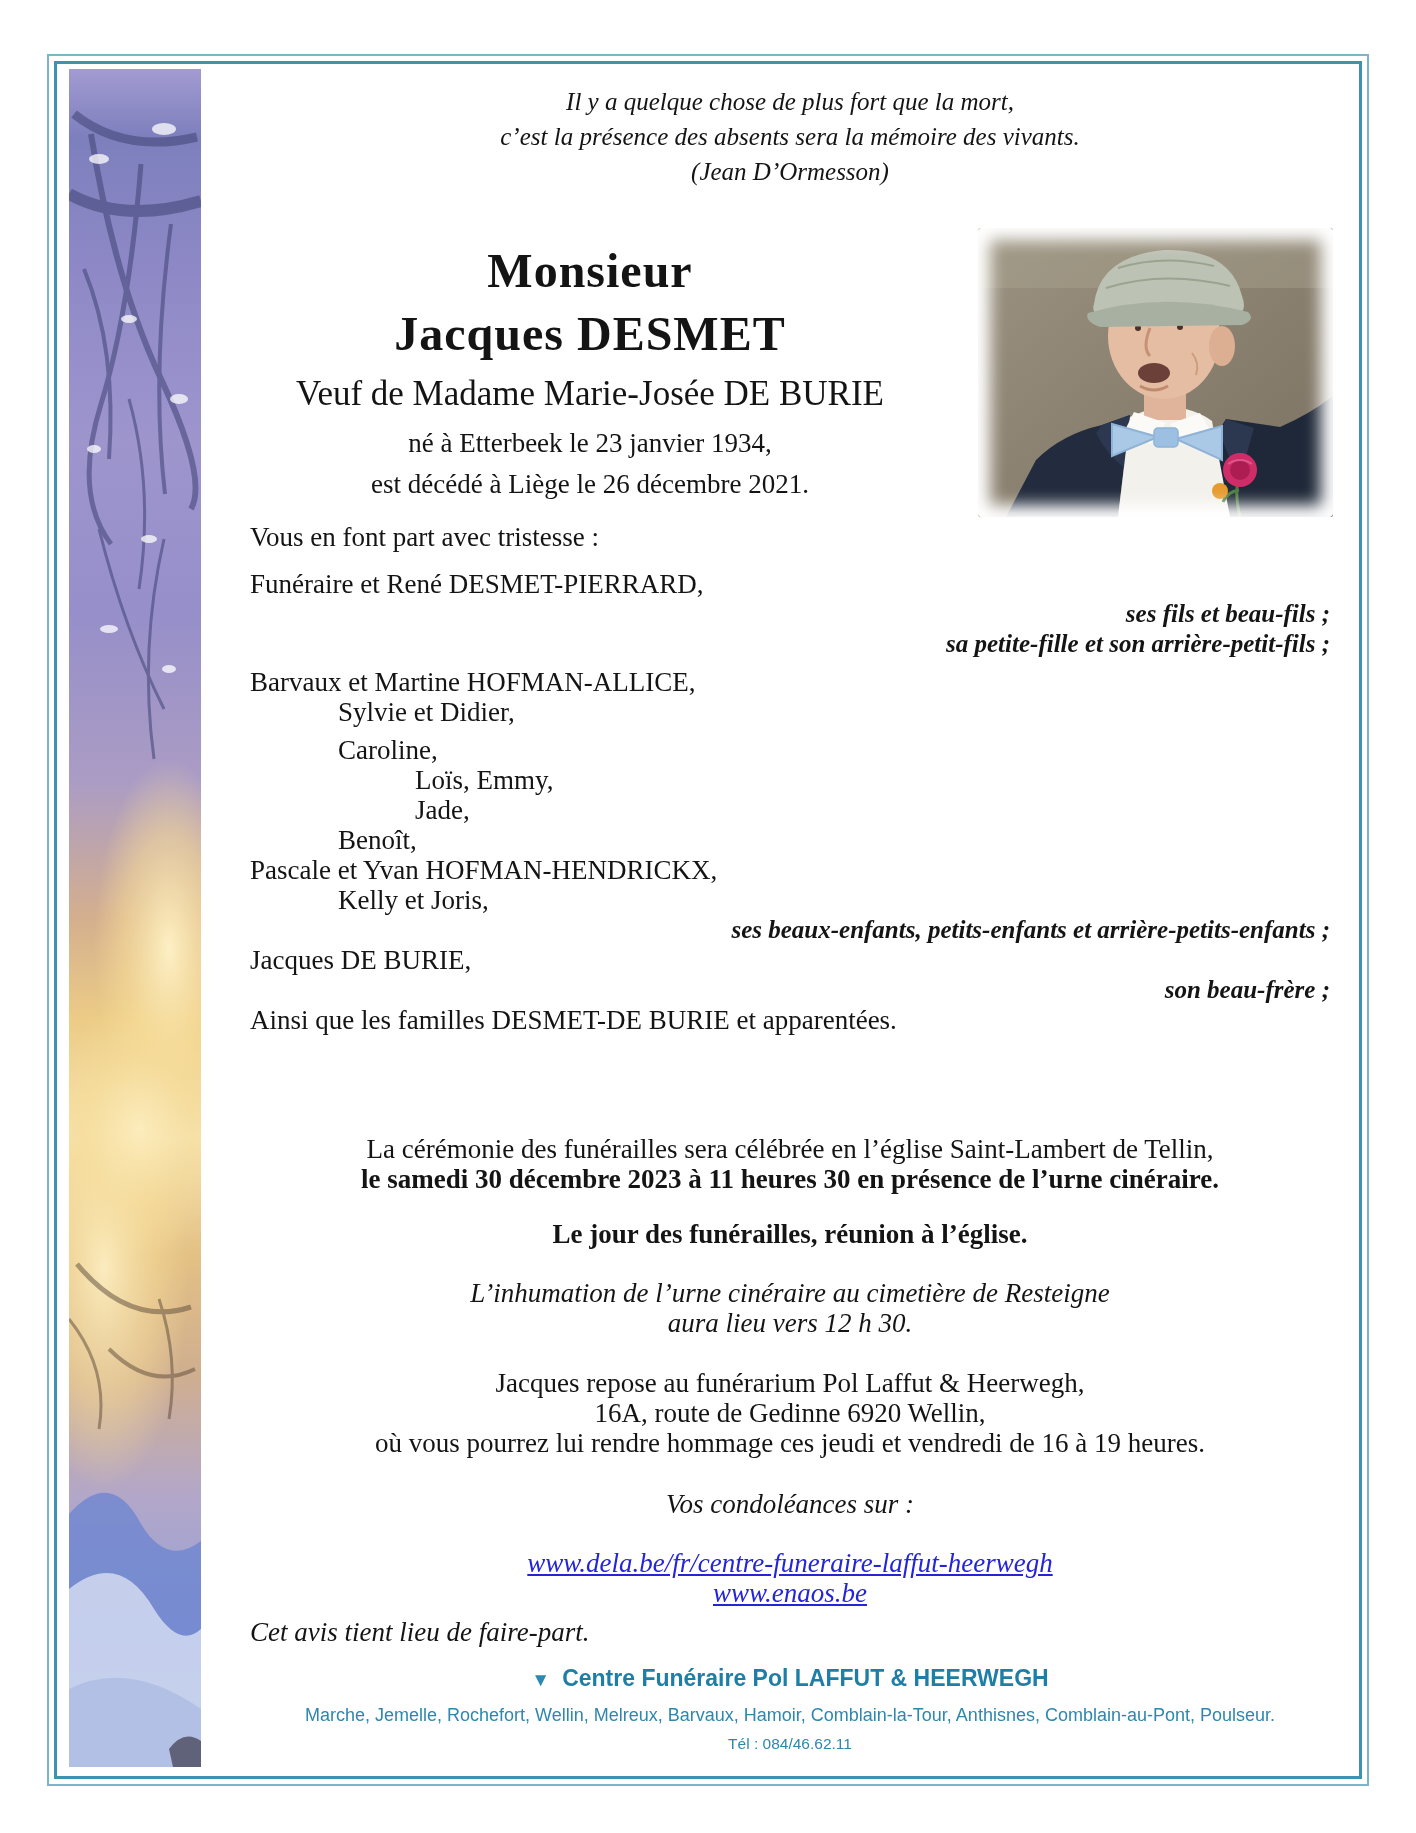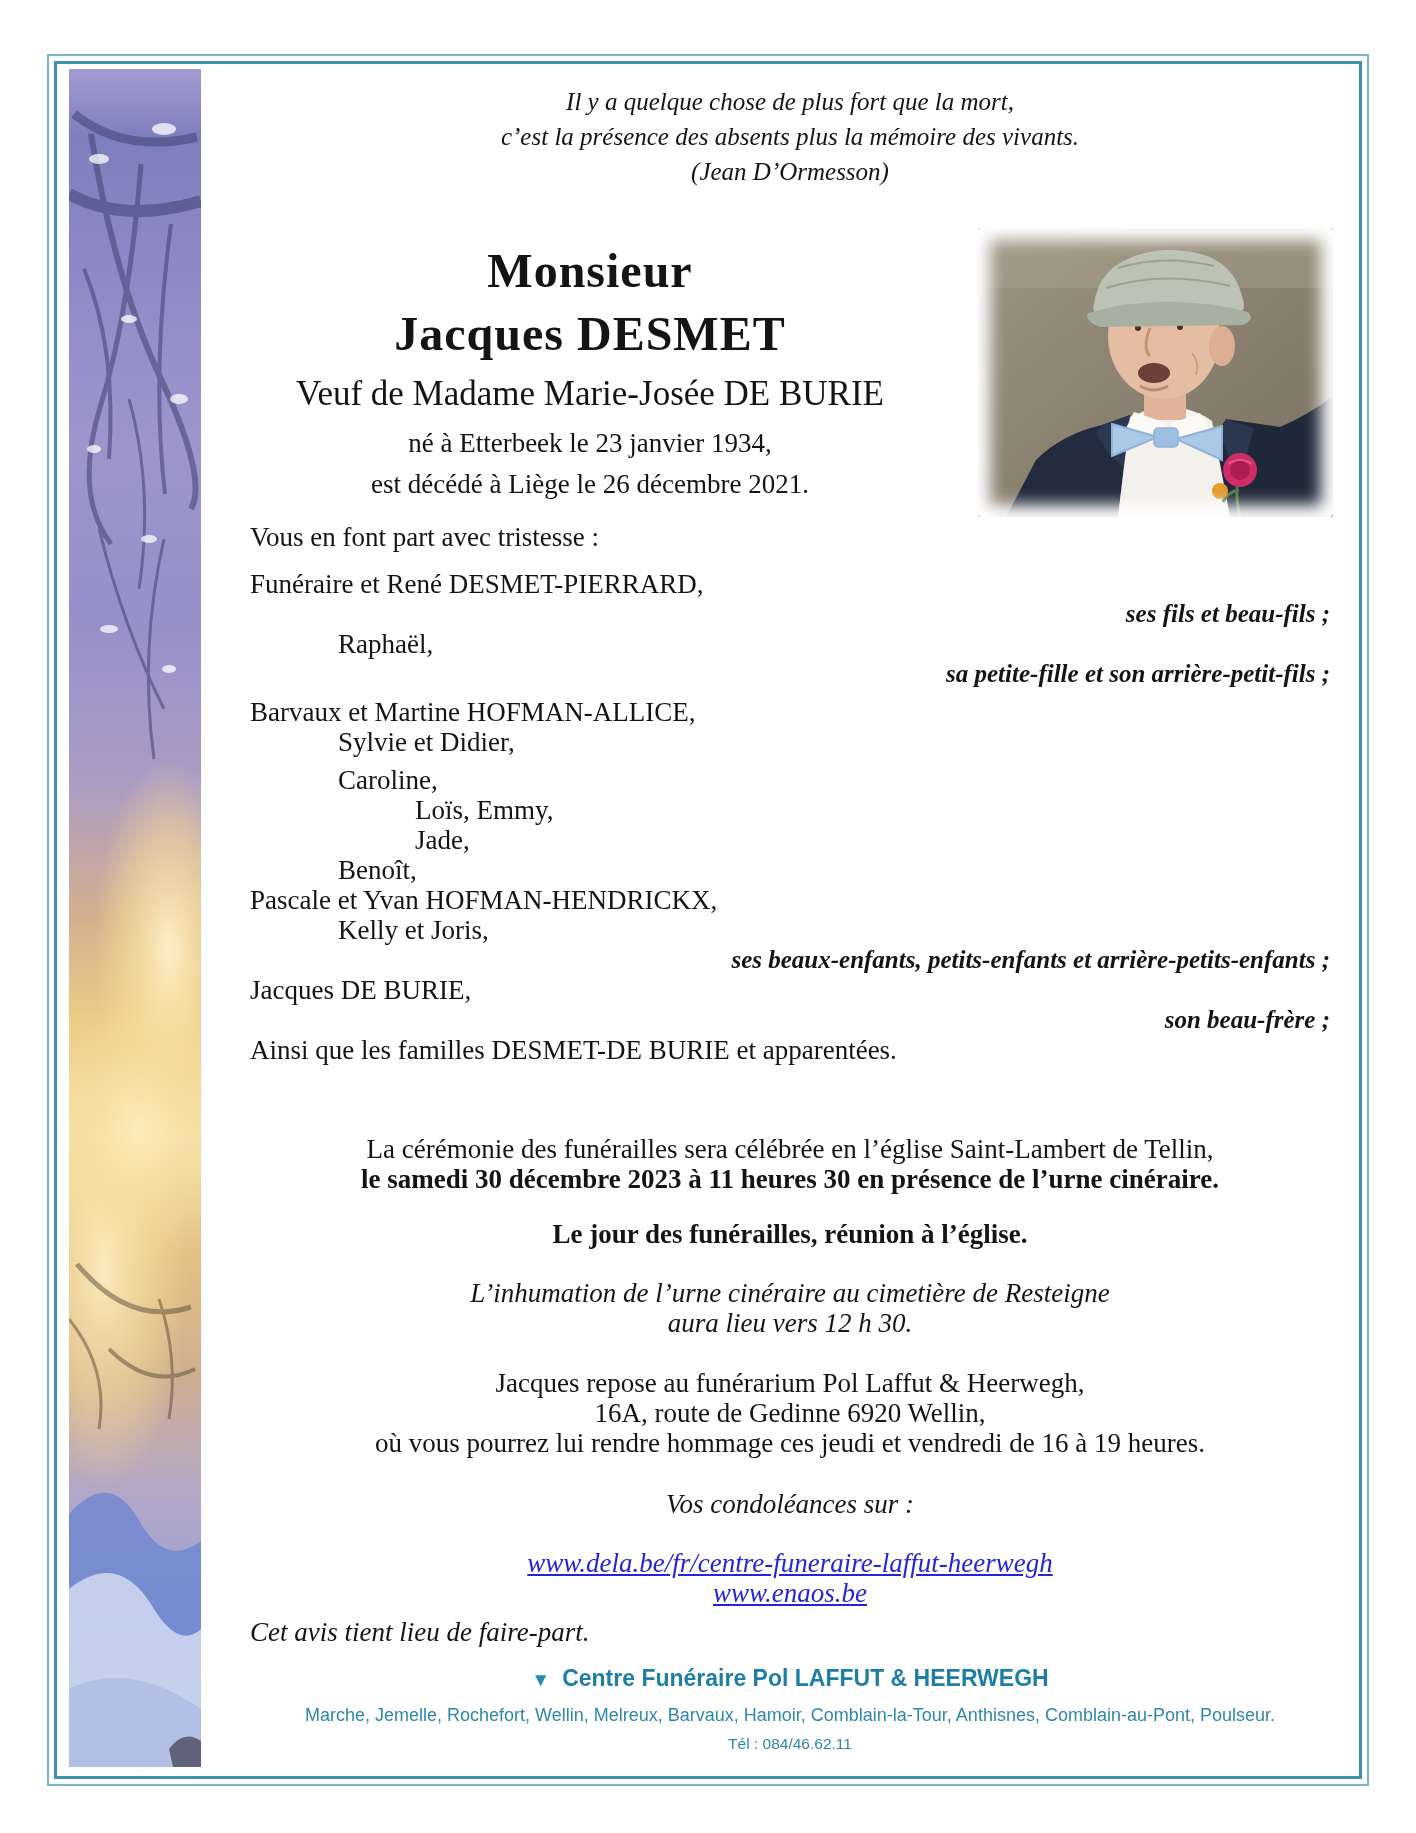--- a/index.html
+++ b/index.html
@@ -160,21 +160,21 @@
       </g>
       <path d="M0,1445 Q42,1398 72,1455 Q98,1498 132,1472 L132,1698 L0,1698 Z" fill="#6e86cf" opacity="0.8"></path>
       <path d="M0,1520 Q50,1480 85,1540 Q110,1580 132,1560 L132,1698 L0,1698 Z" fill="#dfe6f5" opacity="0.75"></path>
       <path d="M0,1620 Q60,1590 132,1640 L132,1698 L0,1698 Z" fill="#aebce2" opacity="0.8"></path>
       <path d="M100,1680 Q115,1660 132,1672 L132,1698 L104,1698 Z" fill="#3c3a4a" opacity="0.7"></path>
     </svg>
   </div>
 
   <div class="quote">
     <div>Il y a quelque chose de plus fort que la mort,</div>
-    <div>c’est la présence des absents plus la mémoire des vivants.</div>
+    <div>c’est la présence des absents sera la mémoire des vivants.</div>
     <div>(Jean D’Ormesson)</div>
   </div>
 
   <div class="title-block">
     <div class="t-title">Monsieur</div>
     <div class="t-name">Jacques DESMET</div>
     <div class="t-veuf">Veuf de Madame Marie-Josée DE BURIE</div>
     <div class="t-birth">né à Etterbeek le 23 janvier 1934,</div>
     <div class="t-death">est décédé à Liège le 26 décembre 2021.</div>
   </div>
@@ -229,21 +229,20 @@
       <circle cx="262" cy="242" r="10" fill="#ad1d52"></circle>
       <path d="M250,236 q12,-8 24,0" stroke="#e0558a" stroke-width="2" fill="none"></path>
       <circle cx="242" cy="263" r="8" fill="#e69a2e"></circle>
     </svg>
   </div>
 
   <div class="family">
     <div class="fam-intro">Vous en font part avec tristesse :</div>
     <div class="fl">Funéraire et René DESMET-PIERRARD,</div>
     <div class="fl rel">ses fils et beau-fils ;</div>
-    <div class="fl l1">Raphaël,</div>
     <div class="fl rel">sa petite-fille et son arrière-petit-fils ;</div>
     <div class="fl m8">Barvaux et Martine HOFMAN-ALLICE,</div>
     <div class="fl l1">Sylvie et Didier,</div>
     <div class="fl l1 m8">Caroline,</div>
     <div class="fl l2">Loïs, Emmy,</div>
     <div class="fl l2">Jade,</div>
     <div class="fl l1">Benoît,</div>
     <div class="fl">Pascale et Yvan HOFMAN-HENDRICKX,</div>
     <div class="fl l1">Kelly et Joris,</div>
     <div class="fl rel">ses beaux-enfants, petits-enfants et arrière-petits-enfants ;</div>

